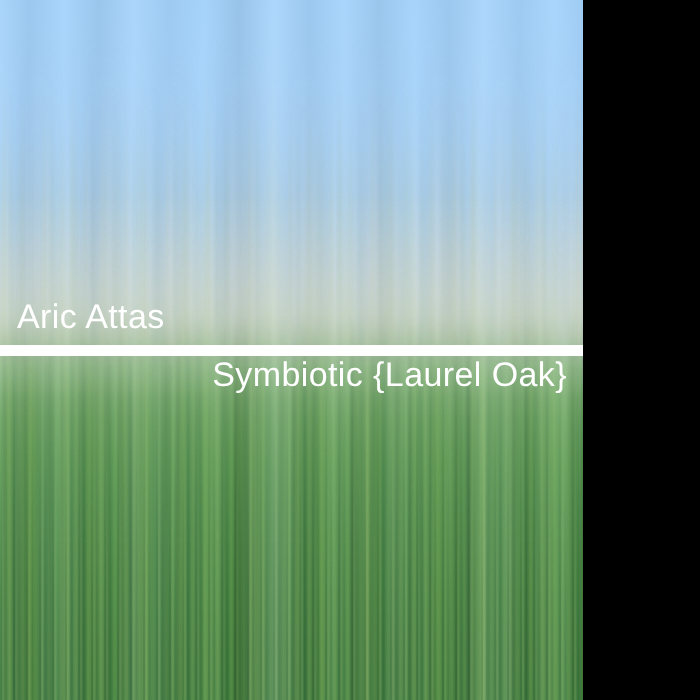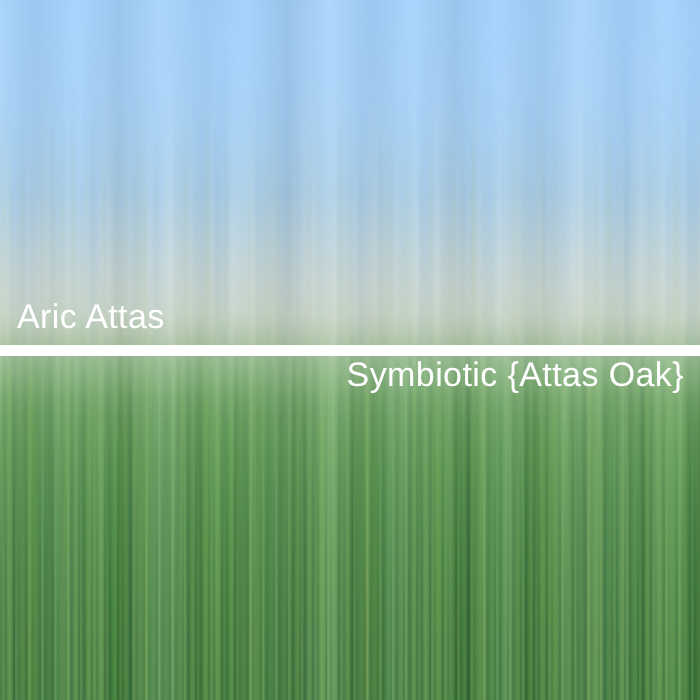--- a/index.html
+++ b/index.html
@@ -2,21 +2,21 @@
 <html><head>
 <meta charset="utf-8">
 <style>
   html, body {
     margin: 0;
     padding: 0;
     background: #000;
   }
   #cover {
     position: relative;
-    width: 700px;
+    width: 583px;
     height: 700px;
     overflow: hidden;
     font-family: "Liberation Sans", sans-serif;
     background: #a4d2fb;
   }
 
   
   .layer {
     position: absolute;
     inset: 0;
@@ -263,15 +263,15 @@
   <div class="layer" id="streaks-bot"></div>
   <div class="layer" id="streaks-bot-2"></div>
   <div class="layer" id="streaks-fine"></div>
   <div class="layer" id="columns"></div>
   <div class="layer" id="haze"></div>
 
   <div id="divider"></div>
 
   <div class="cover-text" id="artist-name">Aric Attas</div>
 
-  <div class="cover-text" id="album-title">Symbiotic {Attas Oak}</div>
+  <div class="cover-text" id="album-title">Symbiotic {Laurel Oak}</div>
 
 </div>
 
 </body></html>

